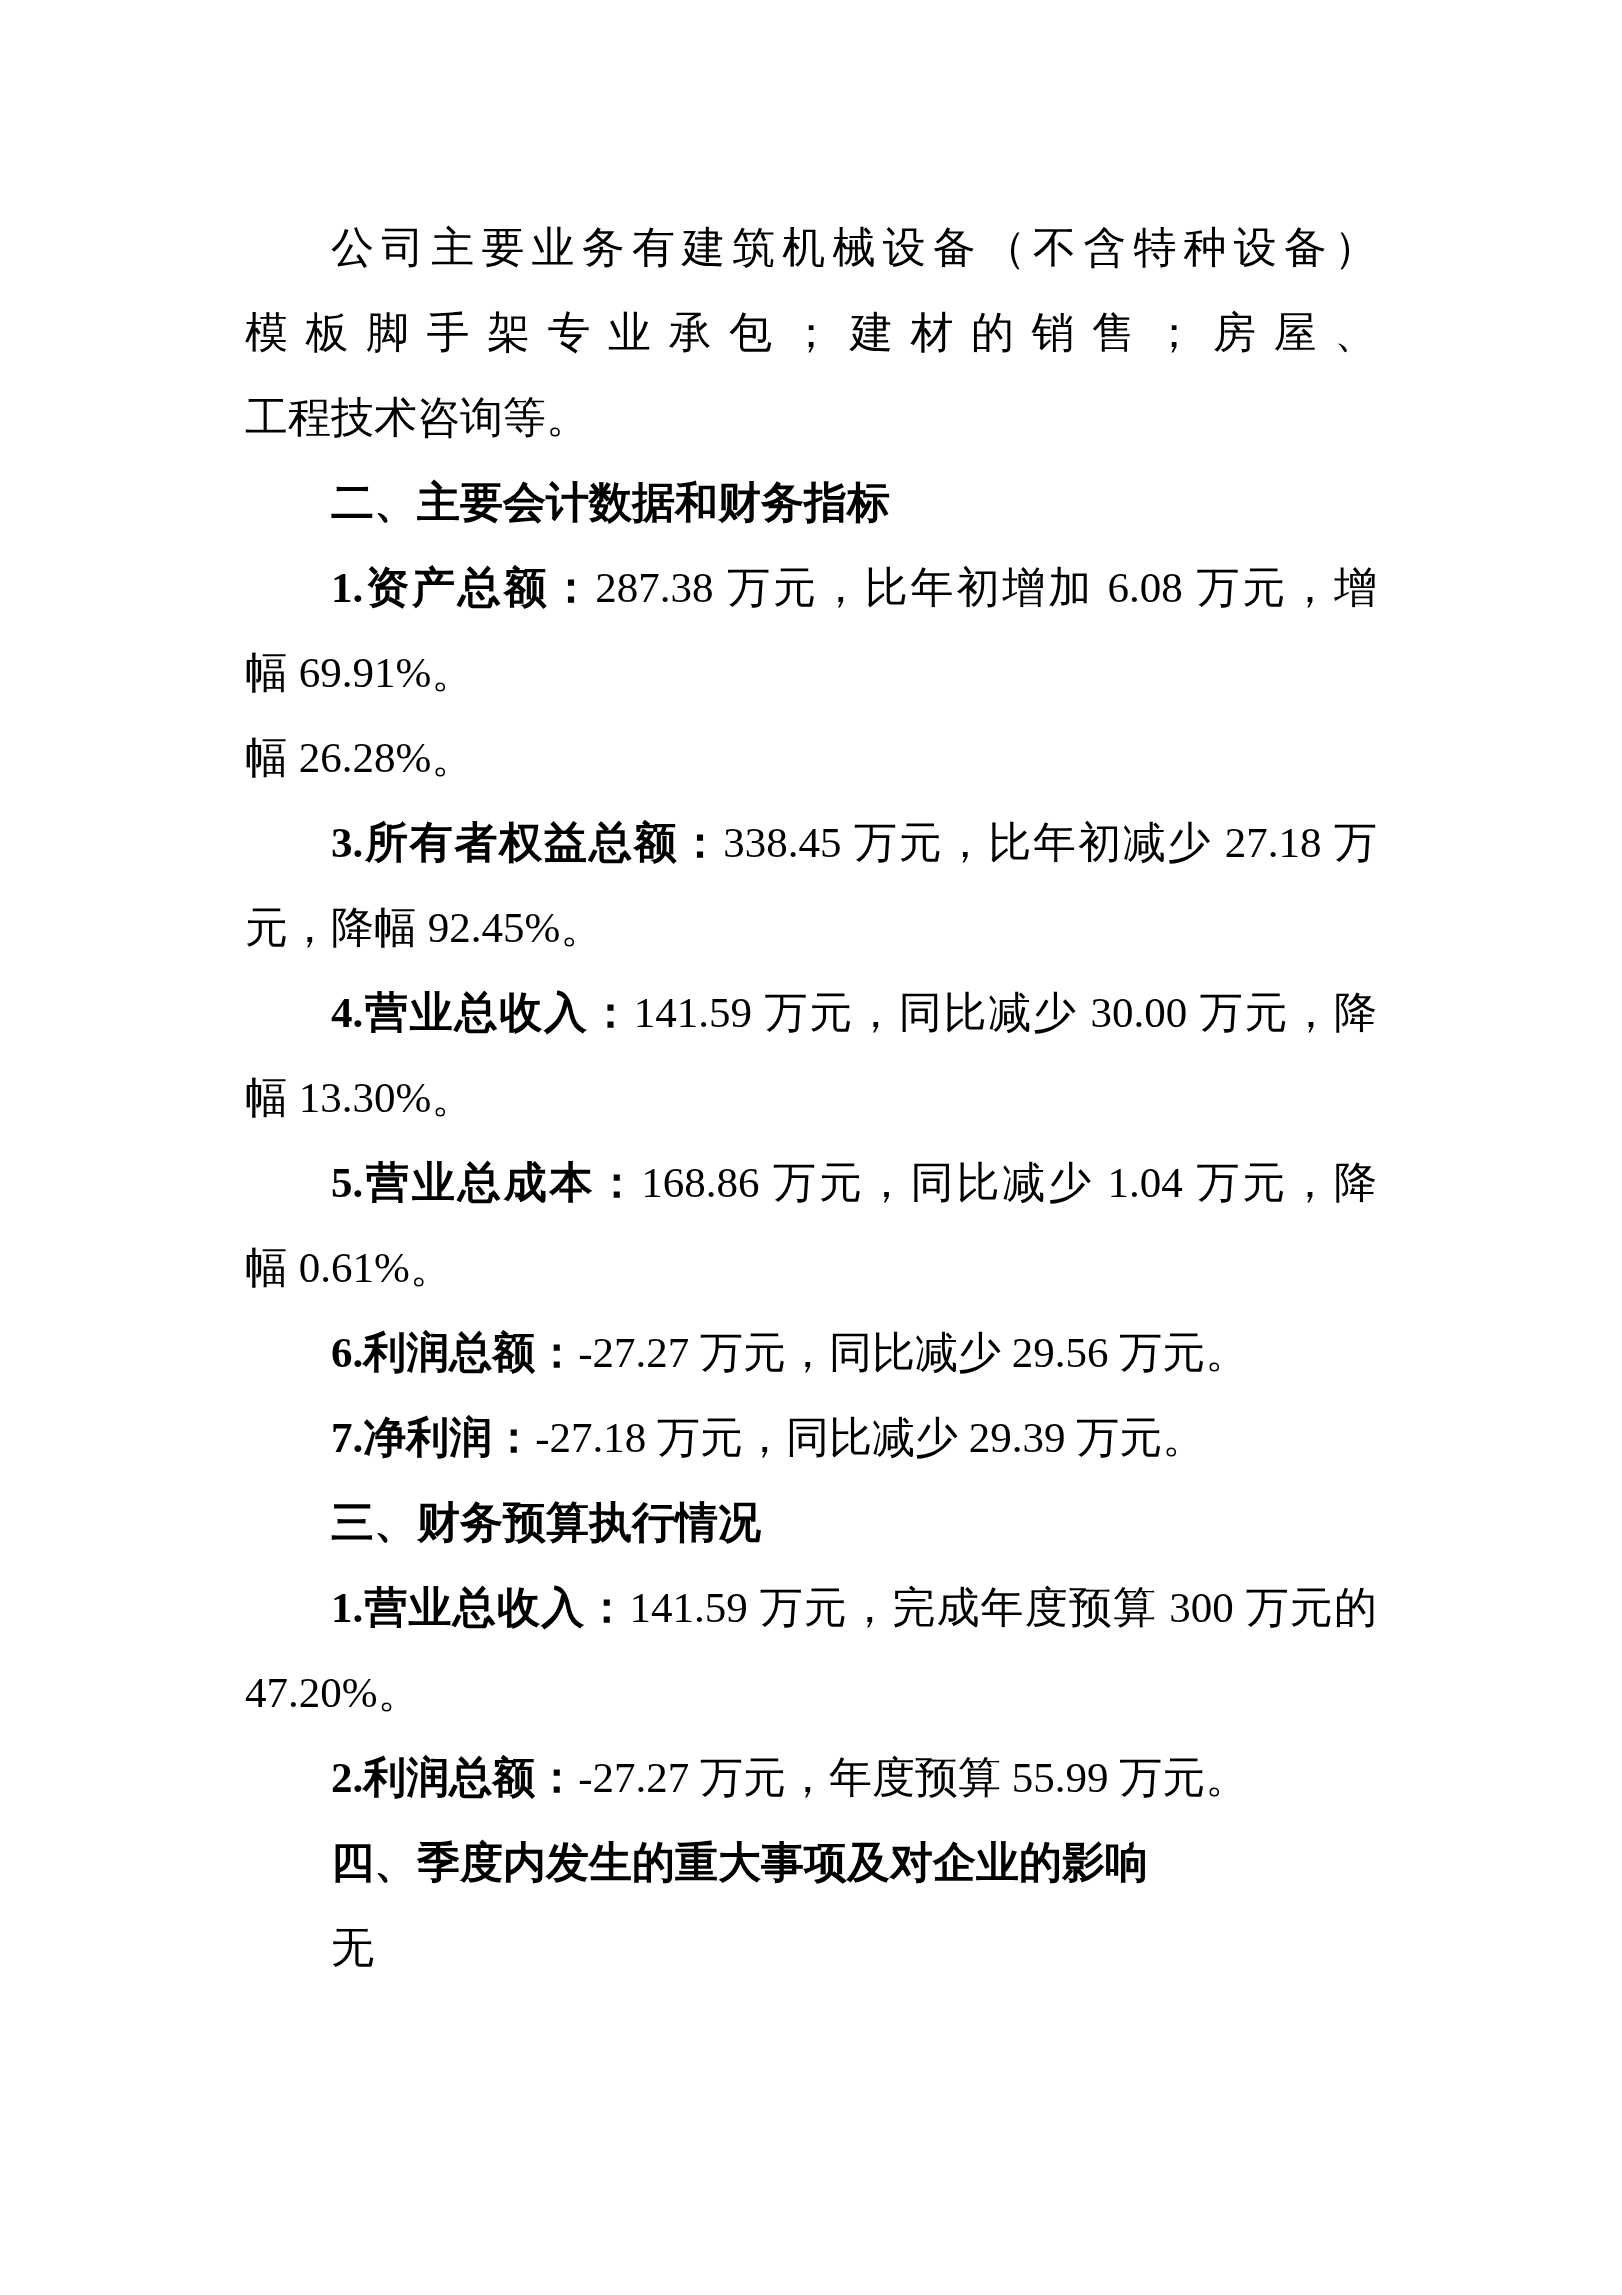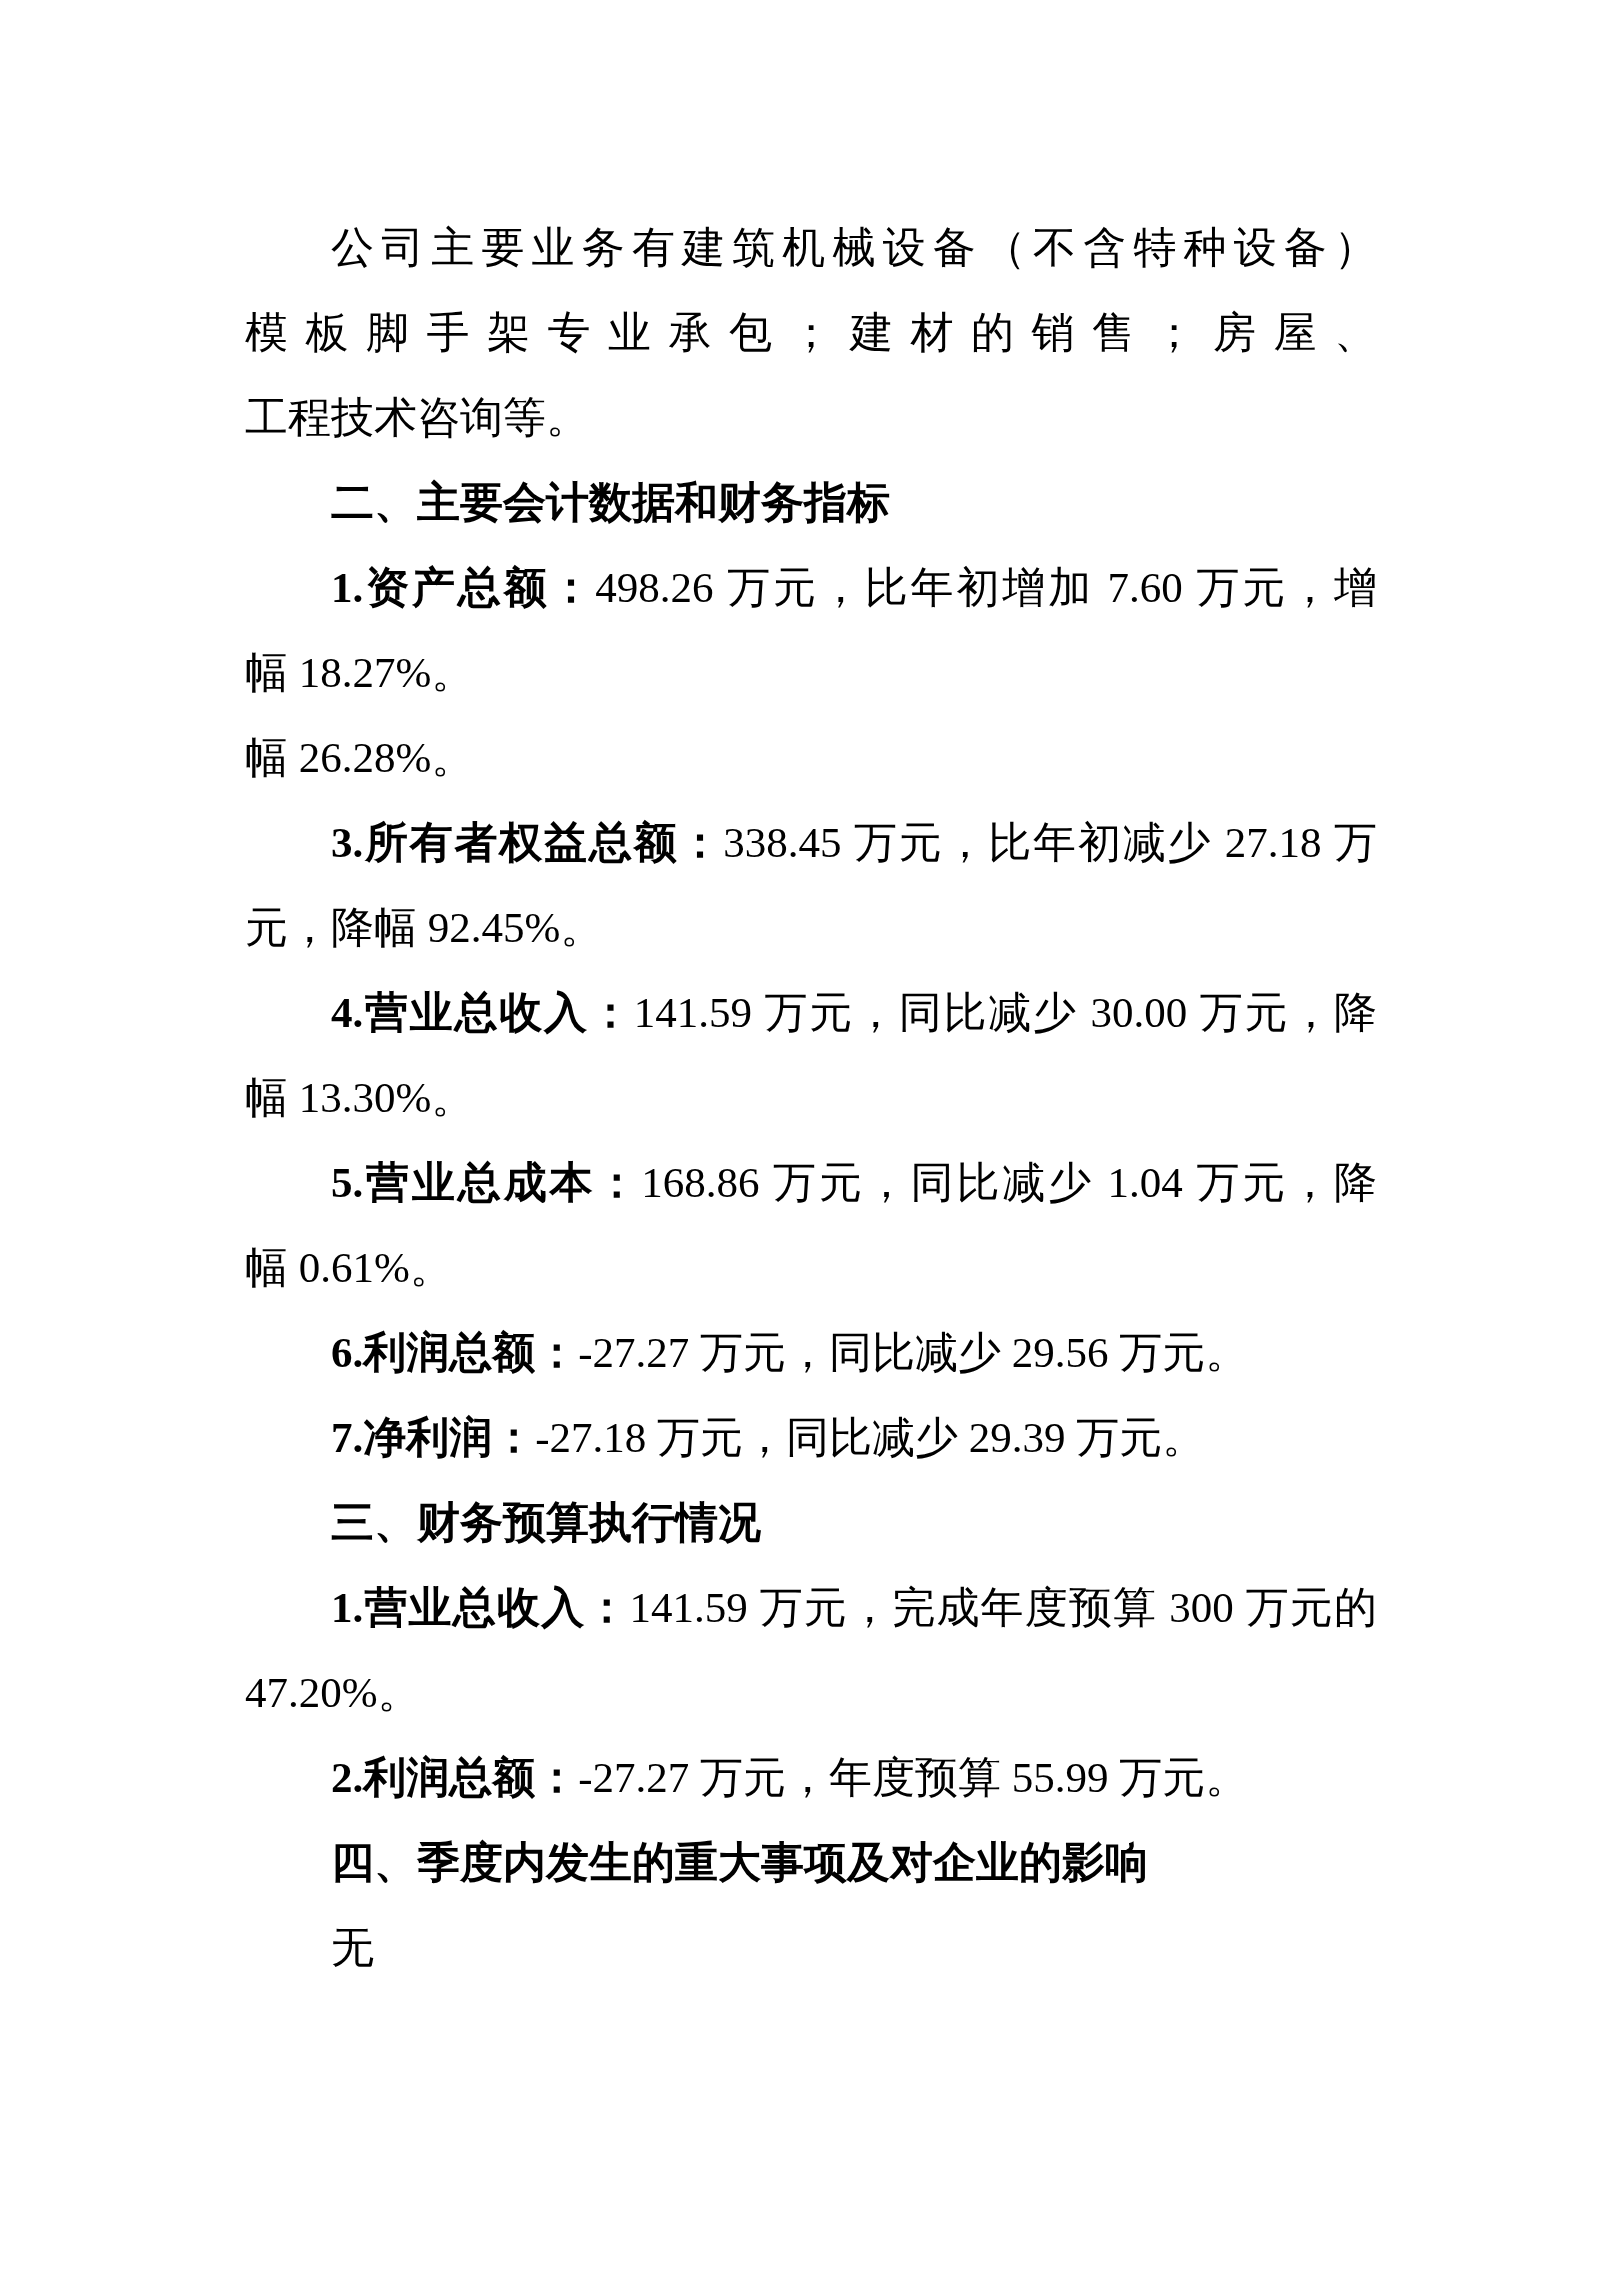--- a/index.html
+++ b/index.html
@@ -44,22 +44,22 @@
 </style>
 </head>
 <body>
 
 <div class="page">
   <div class="content" id="document-body">
       <div class="line indent justify"><span class="seg">公司主要业务有建筑机械设备（不含特种设备）的租赁；</span></div>
       <div class="line justify"><span class="seg">模板脚手架专业承包；建材的销售；房屋、场地及汽车租赁；</span></div>
       <div class="line"><span class="seg">工程技术咨询等。</span></div>
       <div class="line indent"><span class="seg bold-label">二、主要会计数据和财务指标</span></div>
-      <div class="line indent justify"><span class="seg bold-label">1.资产总额：</span><span class="seg">498.26 万元，比年初增加 7.60 万元，增</span></div>
-      <div class="line"><span class="seg">幅 18.27%。</span></div>
+      <div class="line indent justify"><span class="seg bold-label">1.资产总额：</span><span class="seg">287.38 万元，比年初增加 6.08 万元，增</span></div>
+      <div class="line"><span class="seg">幅 69.91%。</span></div>
       <div class="line"><span class="seg">幅 26.28%。</span></div>
       <div class="line indent justify"><span class="seg bold-label">3.所有者权益总额：</span><span class="seg">338.45 万元，比年初减少 27.18 万</span></div>
       <div class="line"><span class="seg">元，降幅 92.45%。</span></div>
       <div class="line indent justify"><span class="seg bold-label">4.营业总收入：</span><span class="seg">141.59 万元，同比减少 30.00 万元，降</span></div>
       <div class="line"><span class="seg">幅 13.30%。</span></div>
       <div class="line indent justify"><span class="seg bold-label">5.营业总成本：</span><span class="seg">168.86 万元，同比减少 1.04 万元，降</span></div>
       <div class="line"><span class="seg">幅 0.61%。</span></div>
       <div class="line indent"><span class="seg bold-label">6.利润总额：</span><span class="seg">-27.27 万元，同比减少 29.56 万元。</span></div>
       <div class="line indent"><span class="seg bold-label">7.净利润：</span><span class="seg">-27.18 万元，同比减少 29.39 万元。</span></div>
       <div class="line indent"><span class="seg bold-label">三、财务预算执行情况</span></div>

